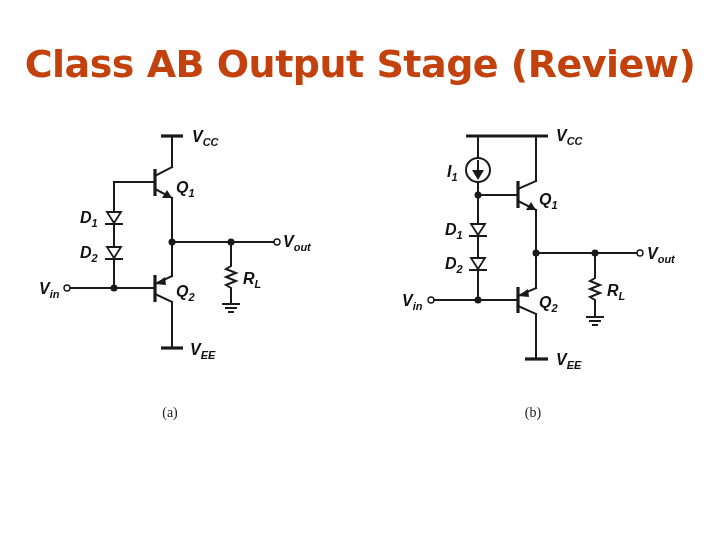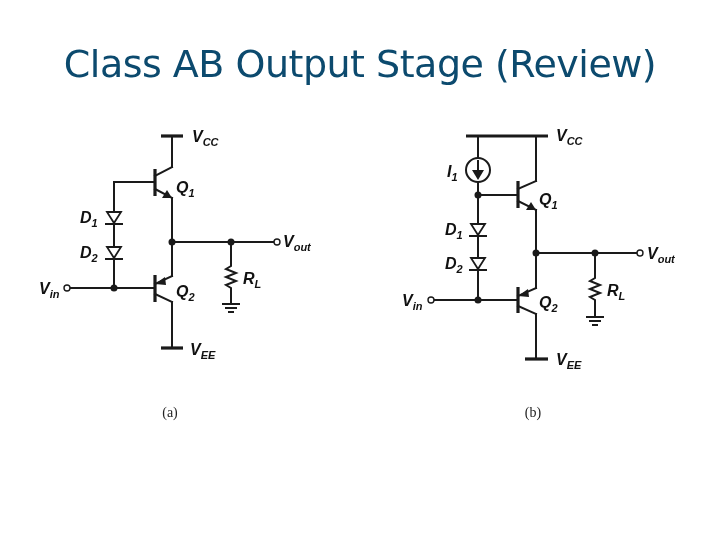--- a/index.html
+++ b/index.html
@@ -1,22 +1,22 @@
 <!DOCTYPE html>
 <html><head>
 <meta charset="utf-8">
 <style>
   html, body { margin: 0; padding: 0; background: #ffffff; }
   body { width: 720px; height: 540px; position: relative; overflow: hidden; }
   #slide-title {
     position: absolute; left: 0; top: 42px; width: 720px;
     text-align: center;
     font-family: "DejaVu Sans", sans-serif;
-    font-weight: 400;
-    font-size: 38px; color: #0c4a6e; letter-spacing: -0.5px;
+    font-weight: 700;
+    font-size: 38px; color: #c2410c; letter-spacing: -0.5px;
   }
   #diagram { position: absolute; left: 0; top: 0; }
   .w { stroke: #1a1a1a; stroke-width: 2; fill: none; stroke-linecap: square; }
   .bar { stroke: #1a1a1a; stroke-width: 3.2; fill: none; }
   .dot { fill: #1a1a1a; }
   .term { fill: #fff; stroke: #1a1a1a; stroke-width: 1.4; }
   .lbl { font-family: "Liberation Sans", sans-serif; font-weight: bold; font-style: italic; font-size: 16px; fill: #111; }
   .sub { font-family: "Liberation Sans", sans-serif; font-weight: bold; font-size: 11px; fill: #111; }
   .subi { font-family: "Liberation Sans", sans-serif; font-weight: bold; font-style: italic; font-size: 11px; fill: #111; }
   .cap { font-family: "Liberation Serif", serif; font-size: 14px; fill: #222; }

